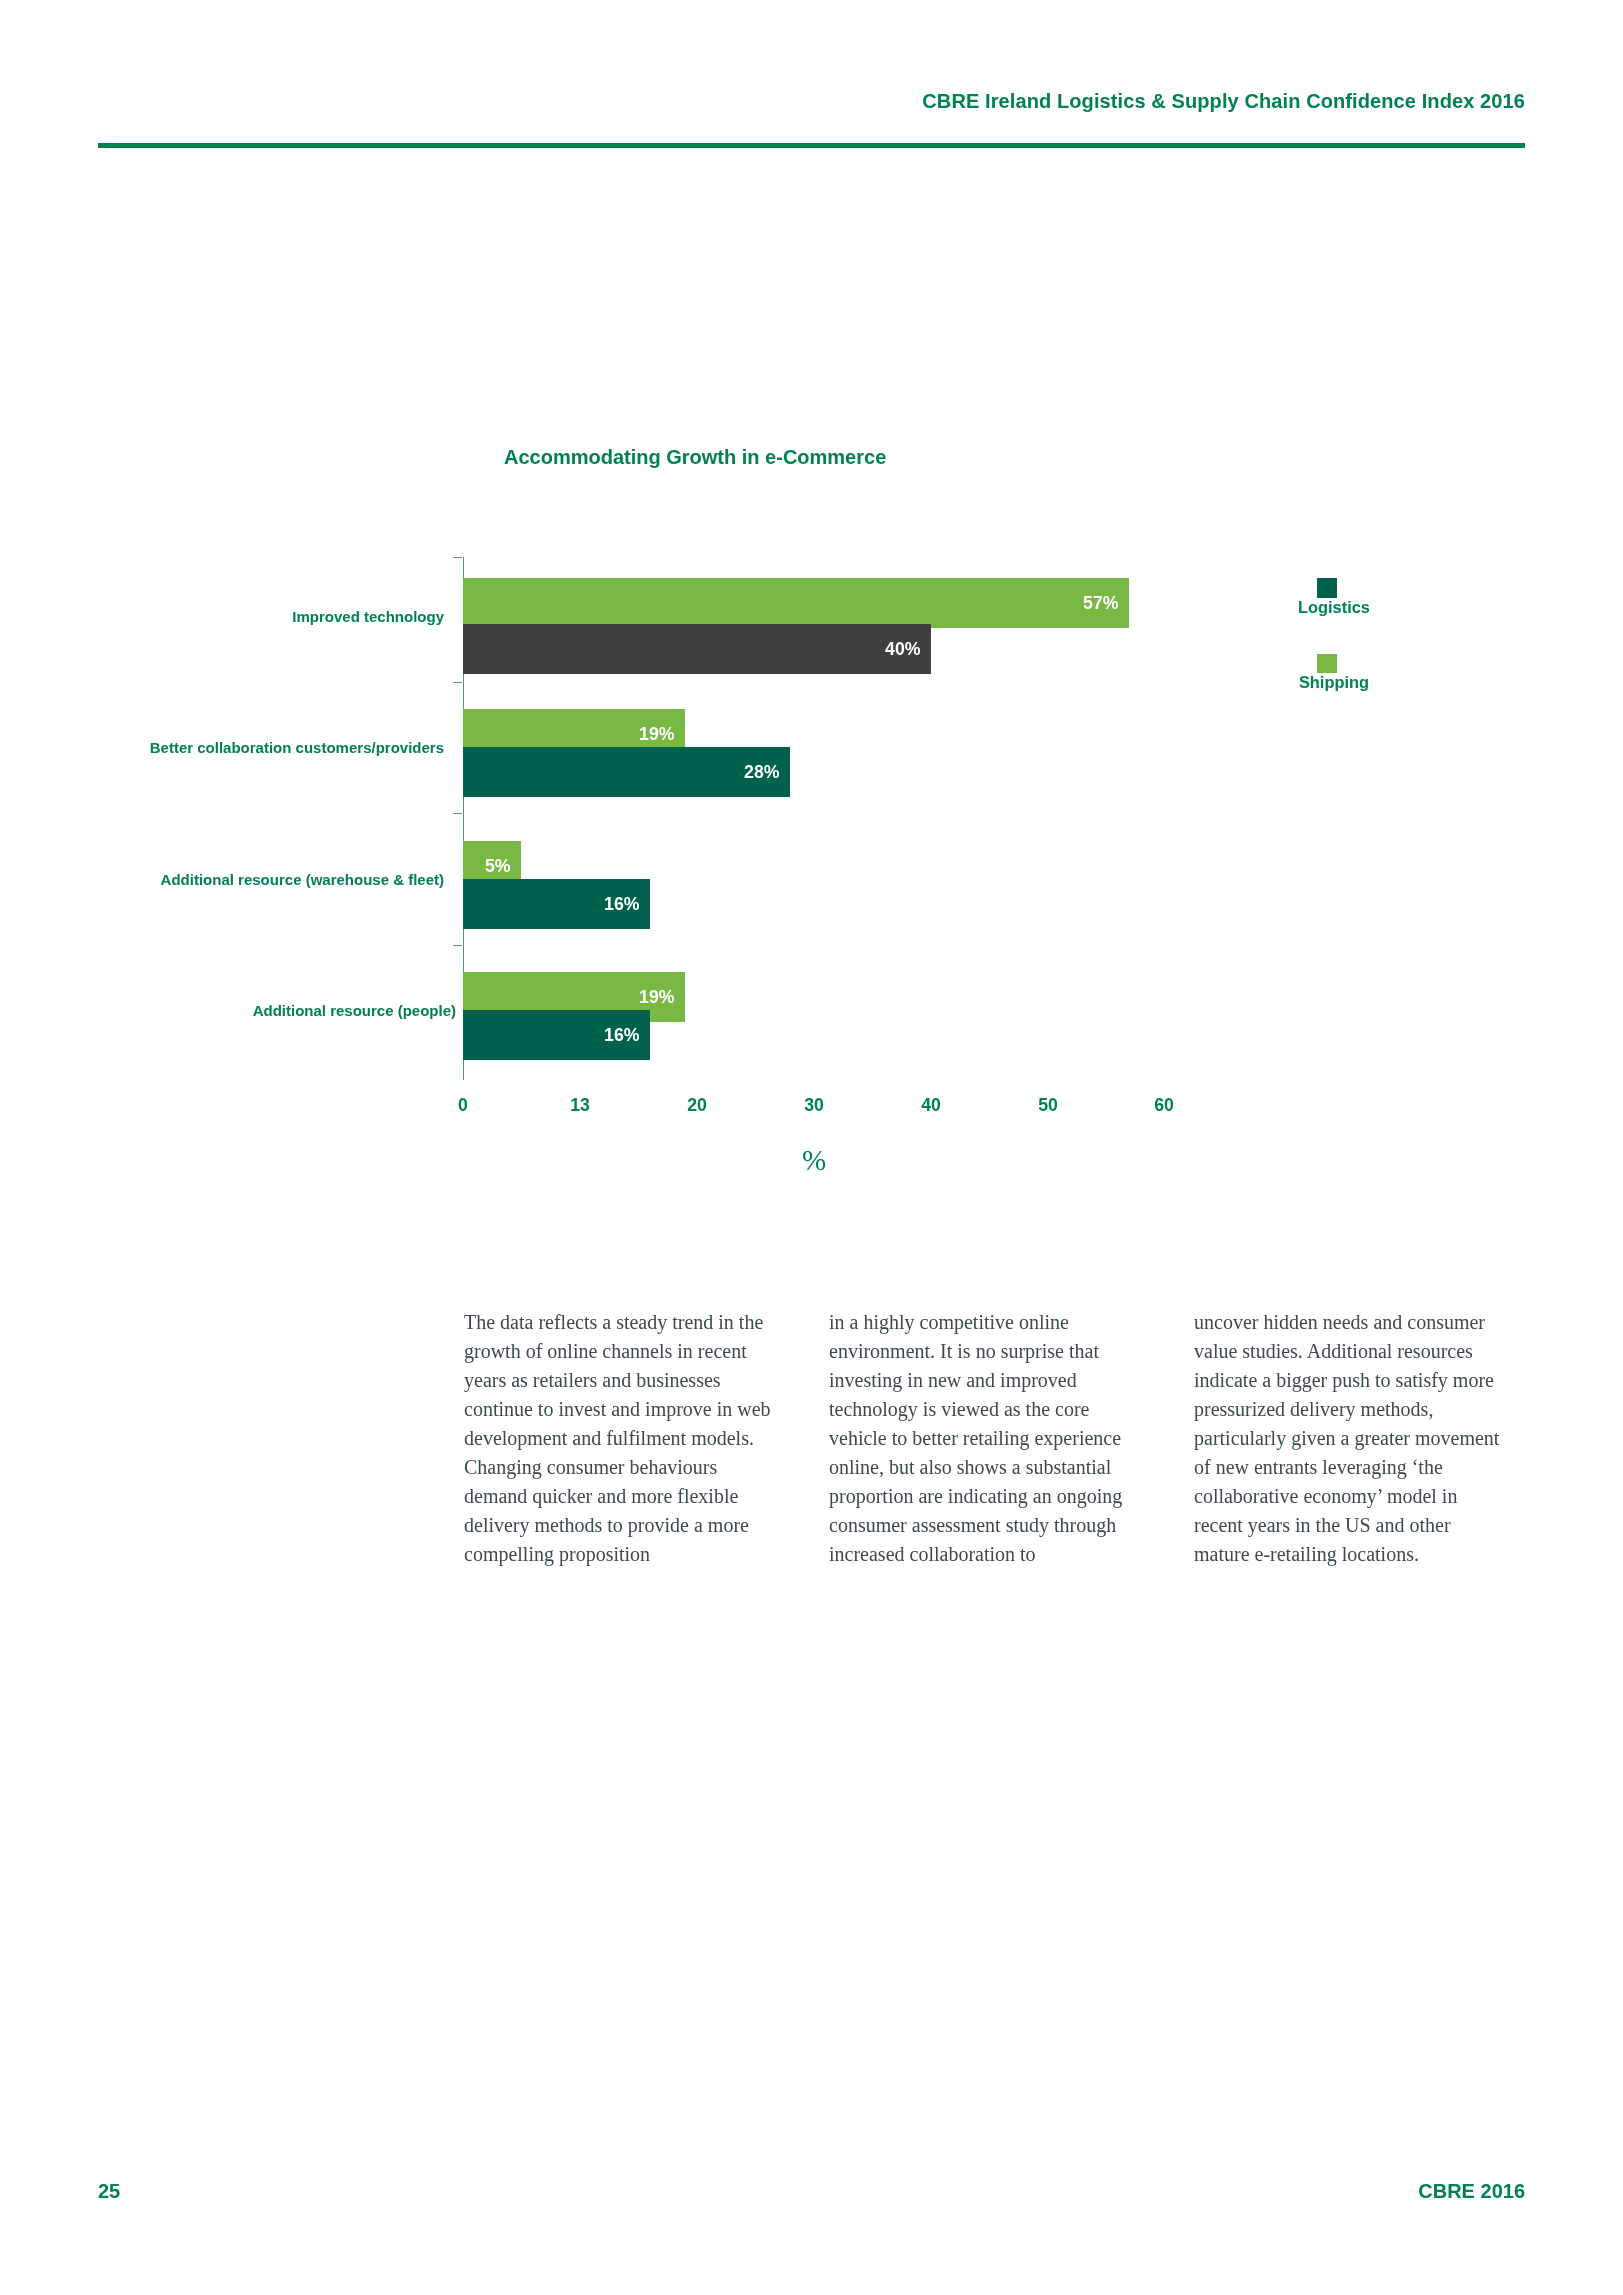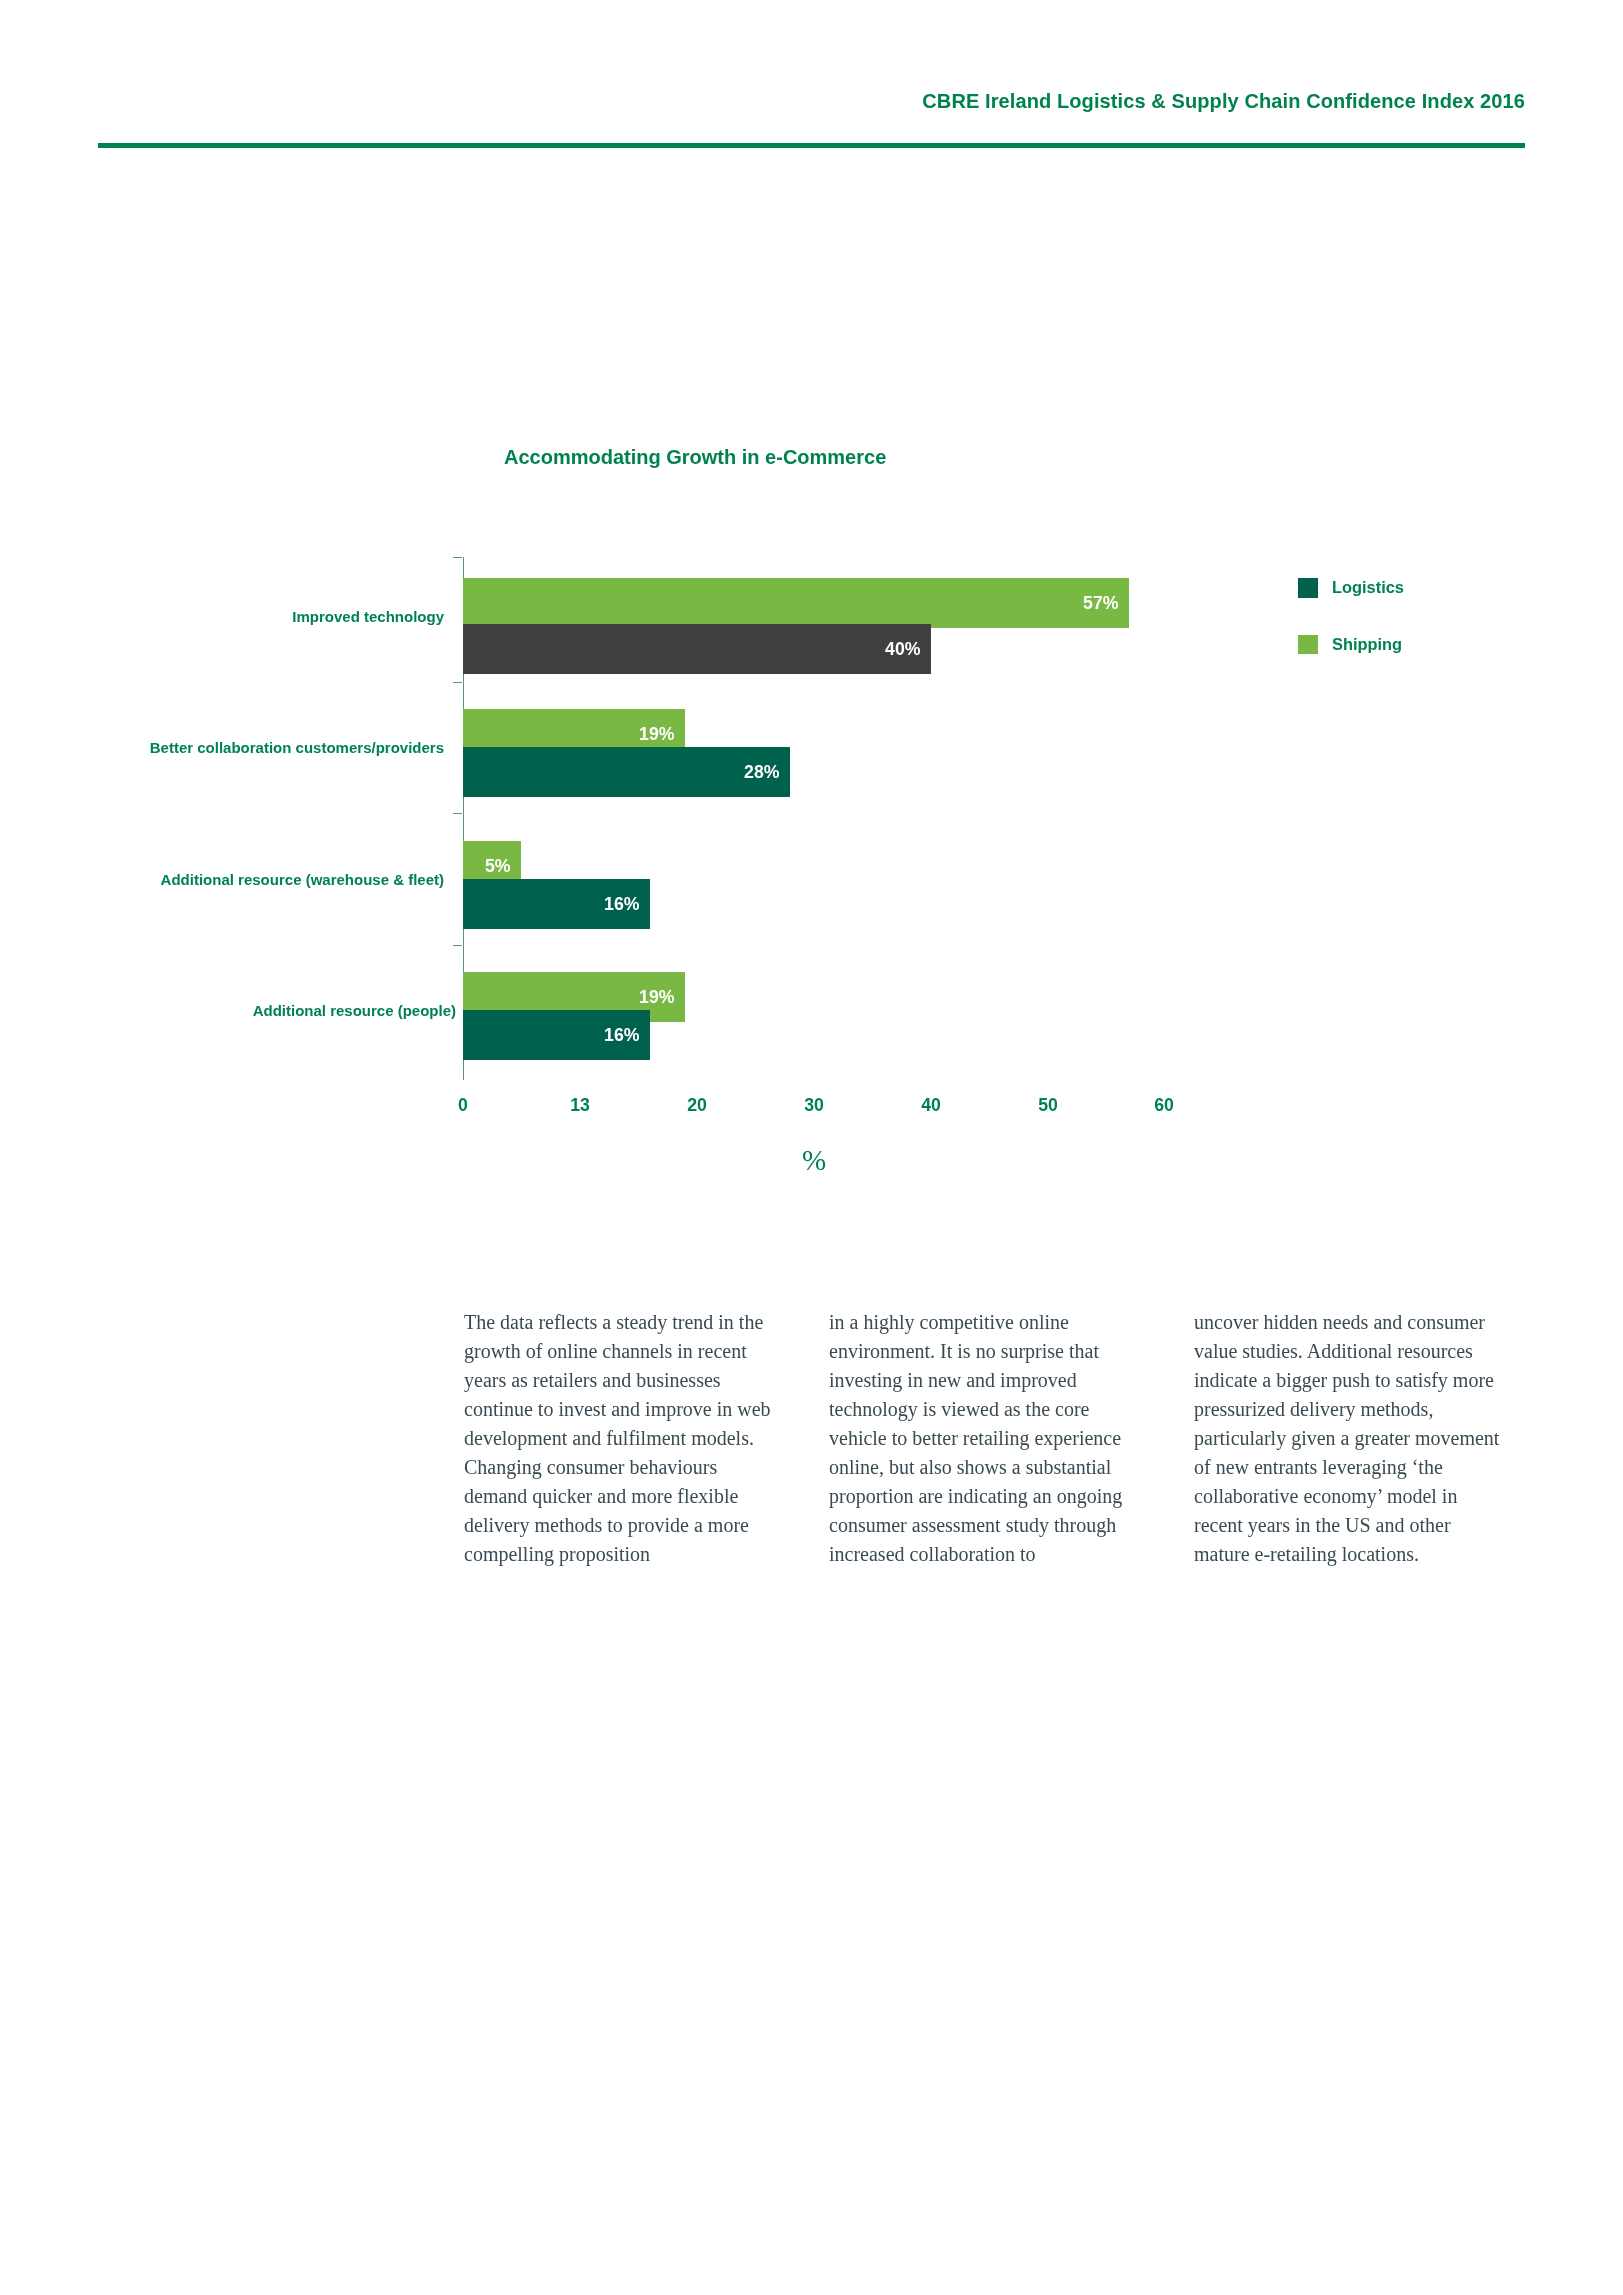--- a/index.html
+++ b/index.html
@@ -59,21 +59,21 @@
   }
   .x-axis-title{
     position:absolute; top:587px; left:814px; transform:translateX(-50%);
     font-size:29px; color:var(--green);
     font-family:"Liberation Serif", serif;
   }
   .legend{
     position:absolute; left:1298px; top:21px;
   }
   .legend-row{
-    display:flex; align-items:center; margin-bottom:37px;
+    display:flex; align-items:center; margin-bottom:37px;flex-direction:column;
   }
   .legend-swatch{
     width:19.6px; height:19.6px; margin-right:14.4px; flex:0 0 auto;
   }
   .legend-label{
     font-size:16.4px; font-weight:bold; color:var(--green);
   }
   
   .body-columns{
     position:absolute; top:1308px; left:464px;
@@ -155,15 +155,19 @@
       <span class="x-label" style="left: 1048px;">50</span>
       <span class="x-label" style="left: 1164px;">60</span>
     </div>
 
   <div class="body-columns">
       <div class="body-col">The data reflects a steady trend in the growth of online channels in recent years as retailers and businesses continue to invest and improve in web development and fulfilment models. Changing consumer behaviours demand quicker and more flexible delivery methods to provide a more compelling proposition</div>
       <div class="body-col">in a highly competitive online environment. It is no surprise that investing in new and improved technology is viewed as the core vehicle to better retailing experience online, but also shows a substantial proportion are indicating an ongoing consumer assessment study through increased collaboration to</div>
       <div class="body-col">uncover hidden needs and consumer value studies. Additional resources indicate a bigger push to satisfy more pressurized delivery methods, particularly given a greater movement of new entrants leveraging ‘the collaborative economy’ model in recent years in the US and other mature e-retailing locations.</div>
     </div>
 
+  <div class="footer">
+    <span>25</span>
+    <span>CBRE 2016</span>
+  </div>
 
 </div>
 
 
 </body></html>

